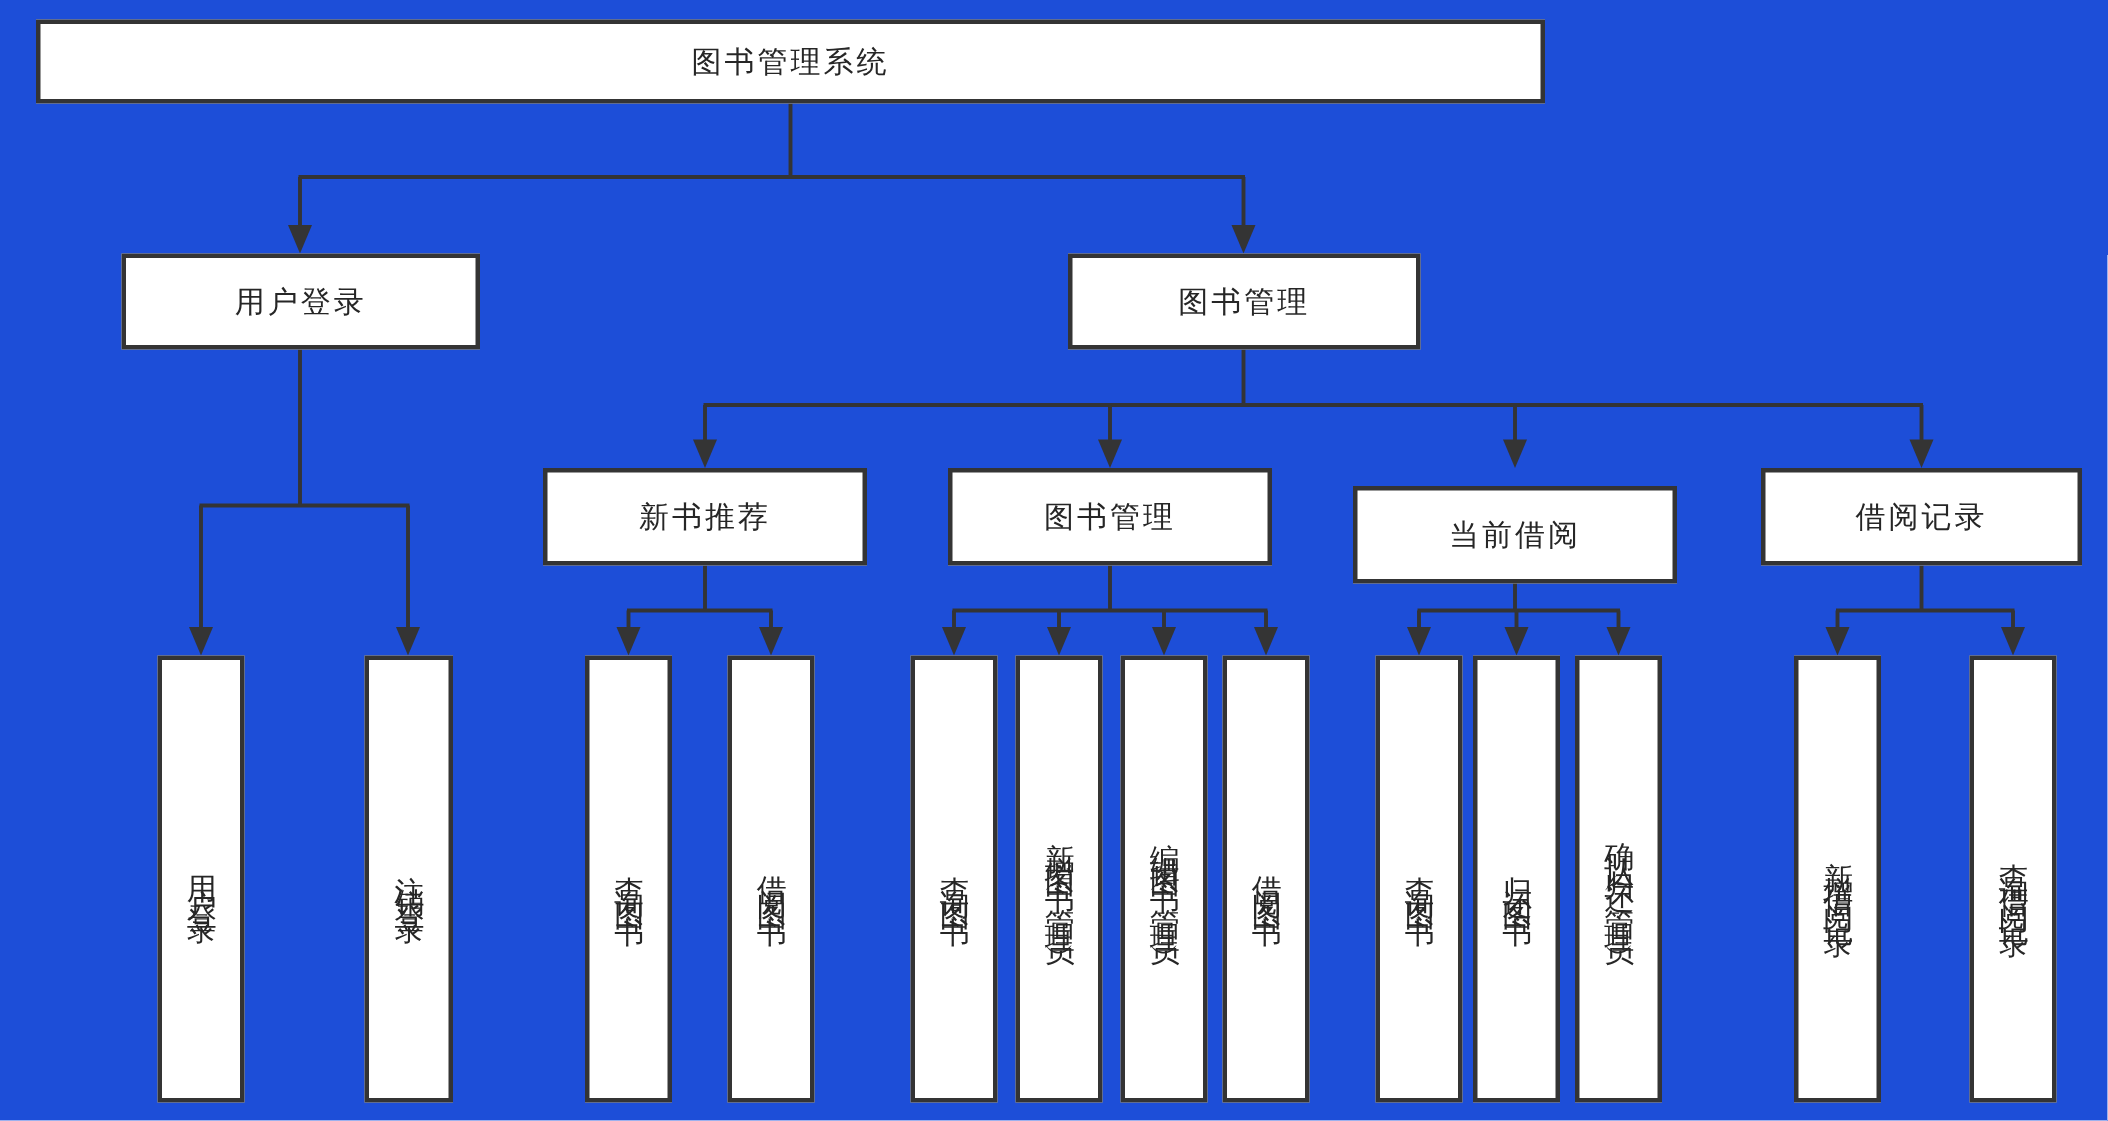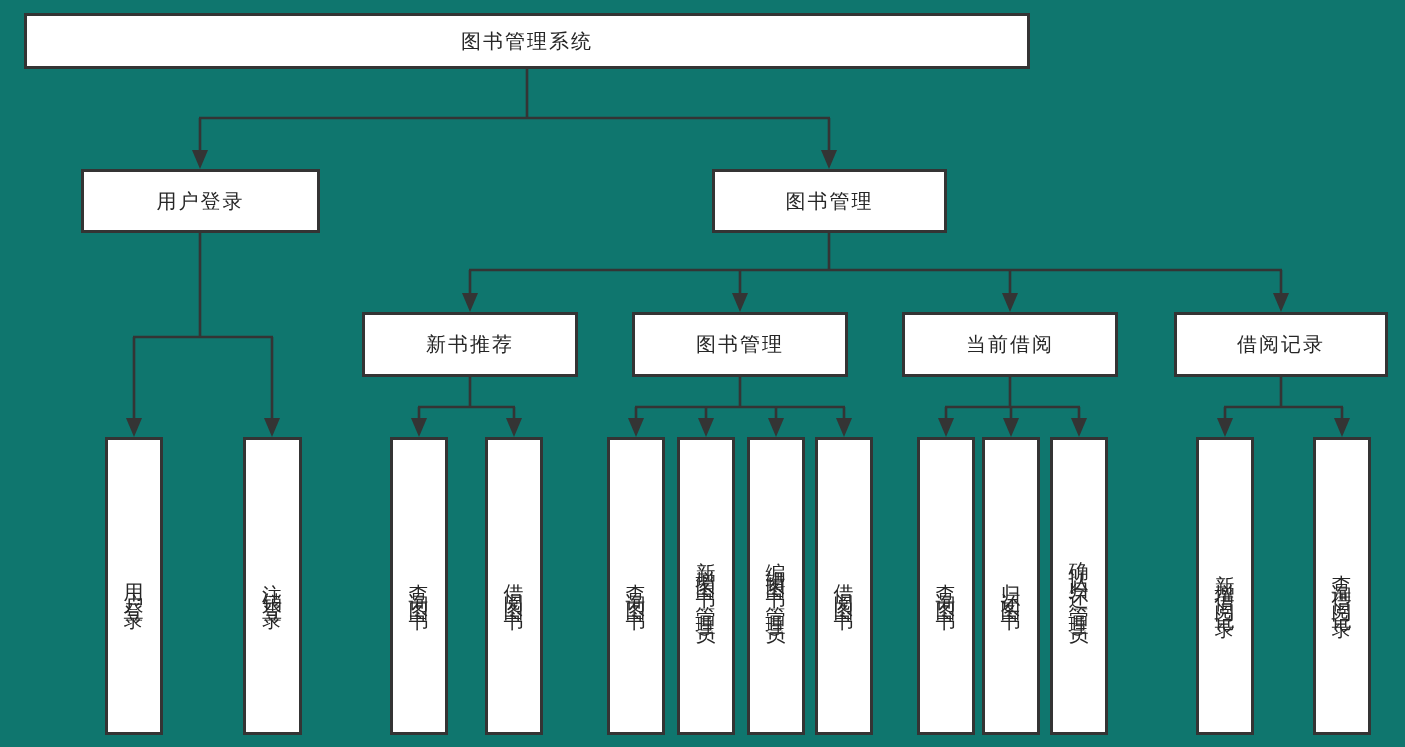--- a/index.html
+++ b/index.html
@@ -1,20 +1,20 @@
 <!DOCTYPE html>
 <html><head>
 <meta charset="utf-8">
 <style>
   html, body { margin: 0; padding: 0; background: #ffffff; }
   .canvas {
     position: relative;
     width: 1405px;
     height: 747px;
-    background: #0f766e;
+    background: #1d4ed8;
     font-family: "Liberation Sans", sans-serif;
     overflow: hidden;
   }
   .connector-svg {
     position: absolute;
     left: 0; top: 0;
     width: 1405px; height: 747px;
   }
   .box {
     position: absolute;
@@ -129,21 +129,21 @@
     </g>
   </svg>
 
   <div class="box hbox" style="left:24px; top:13px; width:1006px; height:56px;">图书管理系统</div>
 
   <div class="box hbox" style="left:81px; top:169px; width:239px; height:64px;">用户登录</div>
   <div class="box hbox" style="left:712px; top:169px; width:235px; height:64px;">图书管理</div>
 
   <div class="box hbox" style="left:362px; top:312px; width:216px; height:65px;">新书推荐</div>
   <div class="box hbox" style="left:632px; top:312px; width:216px; height:65px;">图书管理</div>
-  <div class="box hbox" style="left:902px; top:312px; width:216px; height:65px;">当前借阅</div>
+  <div class="box hbox" style="left:902px; top:324px; width:216px; height:65px;">当前借阅</div>
   <div class="box hbox" style="left:1174px; top:312px; width:214px; height:65px;">借阅记录</div>
 
   <div class="box vbox" style="left:105px; top:437px; width:58px; height:298px;">用户登录</div>
   <div class="box vbox" style="left:243px; top:437px; width:59px; height:298px;">注销登录</div>
 
   <div class="box vbox" style="left:390px; top:437px; width:58px; height:298px;">查询图书</div>
   <div class="box vbox" style="left:485px; top:437px; width:58px; height:298px;">借阅图书</div>
 
   <div class="box vbox" style="left:607px; top:437px; width:58px; height:298px;">查询图书</div>
   <div class="box vbox" style="left:677px; top:437px; width:58px; height:298px;">新增图书（管理员）</div>

